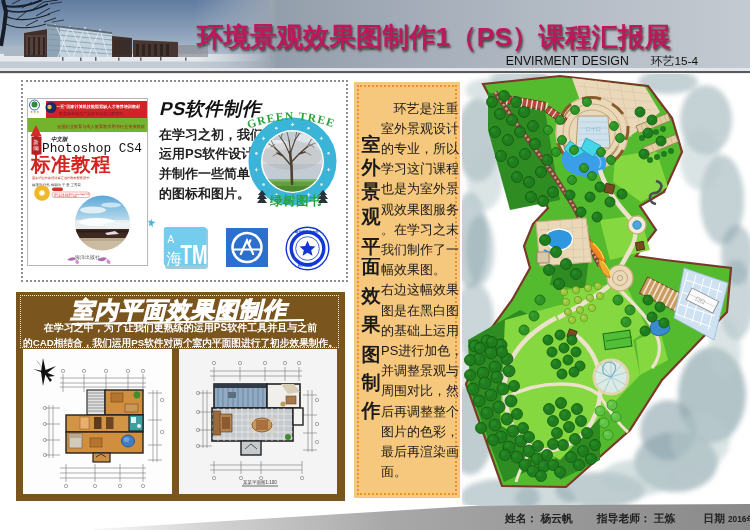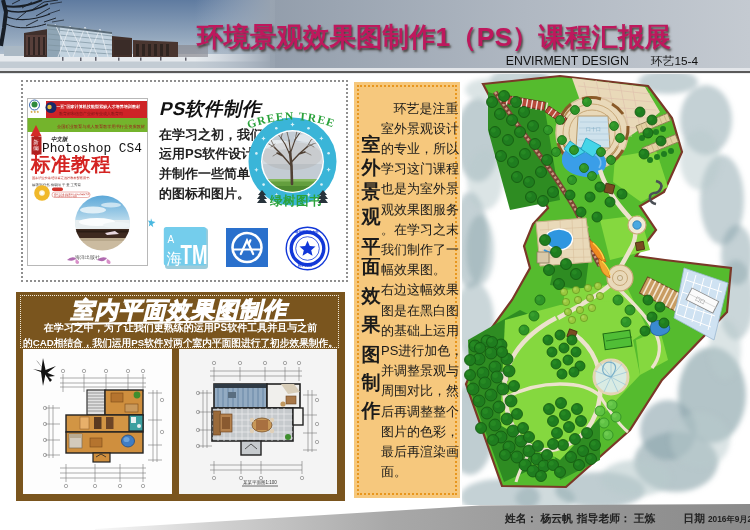--- a/index.html
+++ b/index.html
@@ -1107,15 +1107,15 @@
 <stop offset="0" stop-color="#f8f8f8"></stop>
           <stop offset="0.18" stop-color="#d2d2d2"></stop>
           <stop offset="0.45" stop-color="#a8a8a8"></stop>
           <stop offset="0.75" stop-color="#969696"></stop>
           <stop offset="1" stop-color="#8a8a8a"></stop>
 </linearGradient>
       </defs>
 <polygon points="95,26 480,2.5 750,1 750,27 95,27" fill="url(#fg)"></polygon>
 </svg>
 
-<div class="abs" style="left:505px;top:512px;font-size:10.8px;font-weight:bold;color:#222;white-space:nowrap">姓名：&nbsp;杨云帆<span style="margin-left:4px">指导老师：&nbsp;王炼</span><span style="margin-left:28px">日期</span>&nbsp;<span style="font-size:8.3px">2016年9月22日</span></div>
+<div class="abs" style="left:505px;top:512px;font-size:10.8px;font-weight:bold;color:#222;white-space:nowrap">姓名：&nbsp;杨云帆<span style="margin-left:24px">指导老师：&nbsp;王炼</span><span style="margin-left:28px">日期</span>&nbsp;<span style="font-size:8.3px">2016年9月22日</span></div>
 
 </div>
 
 </body></html>

